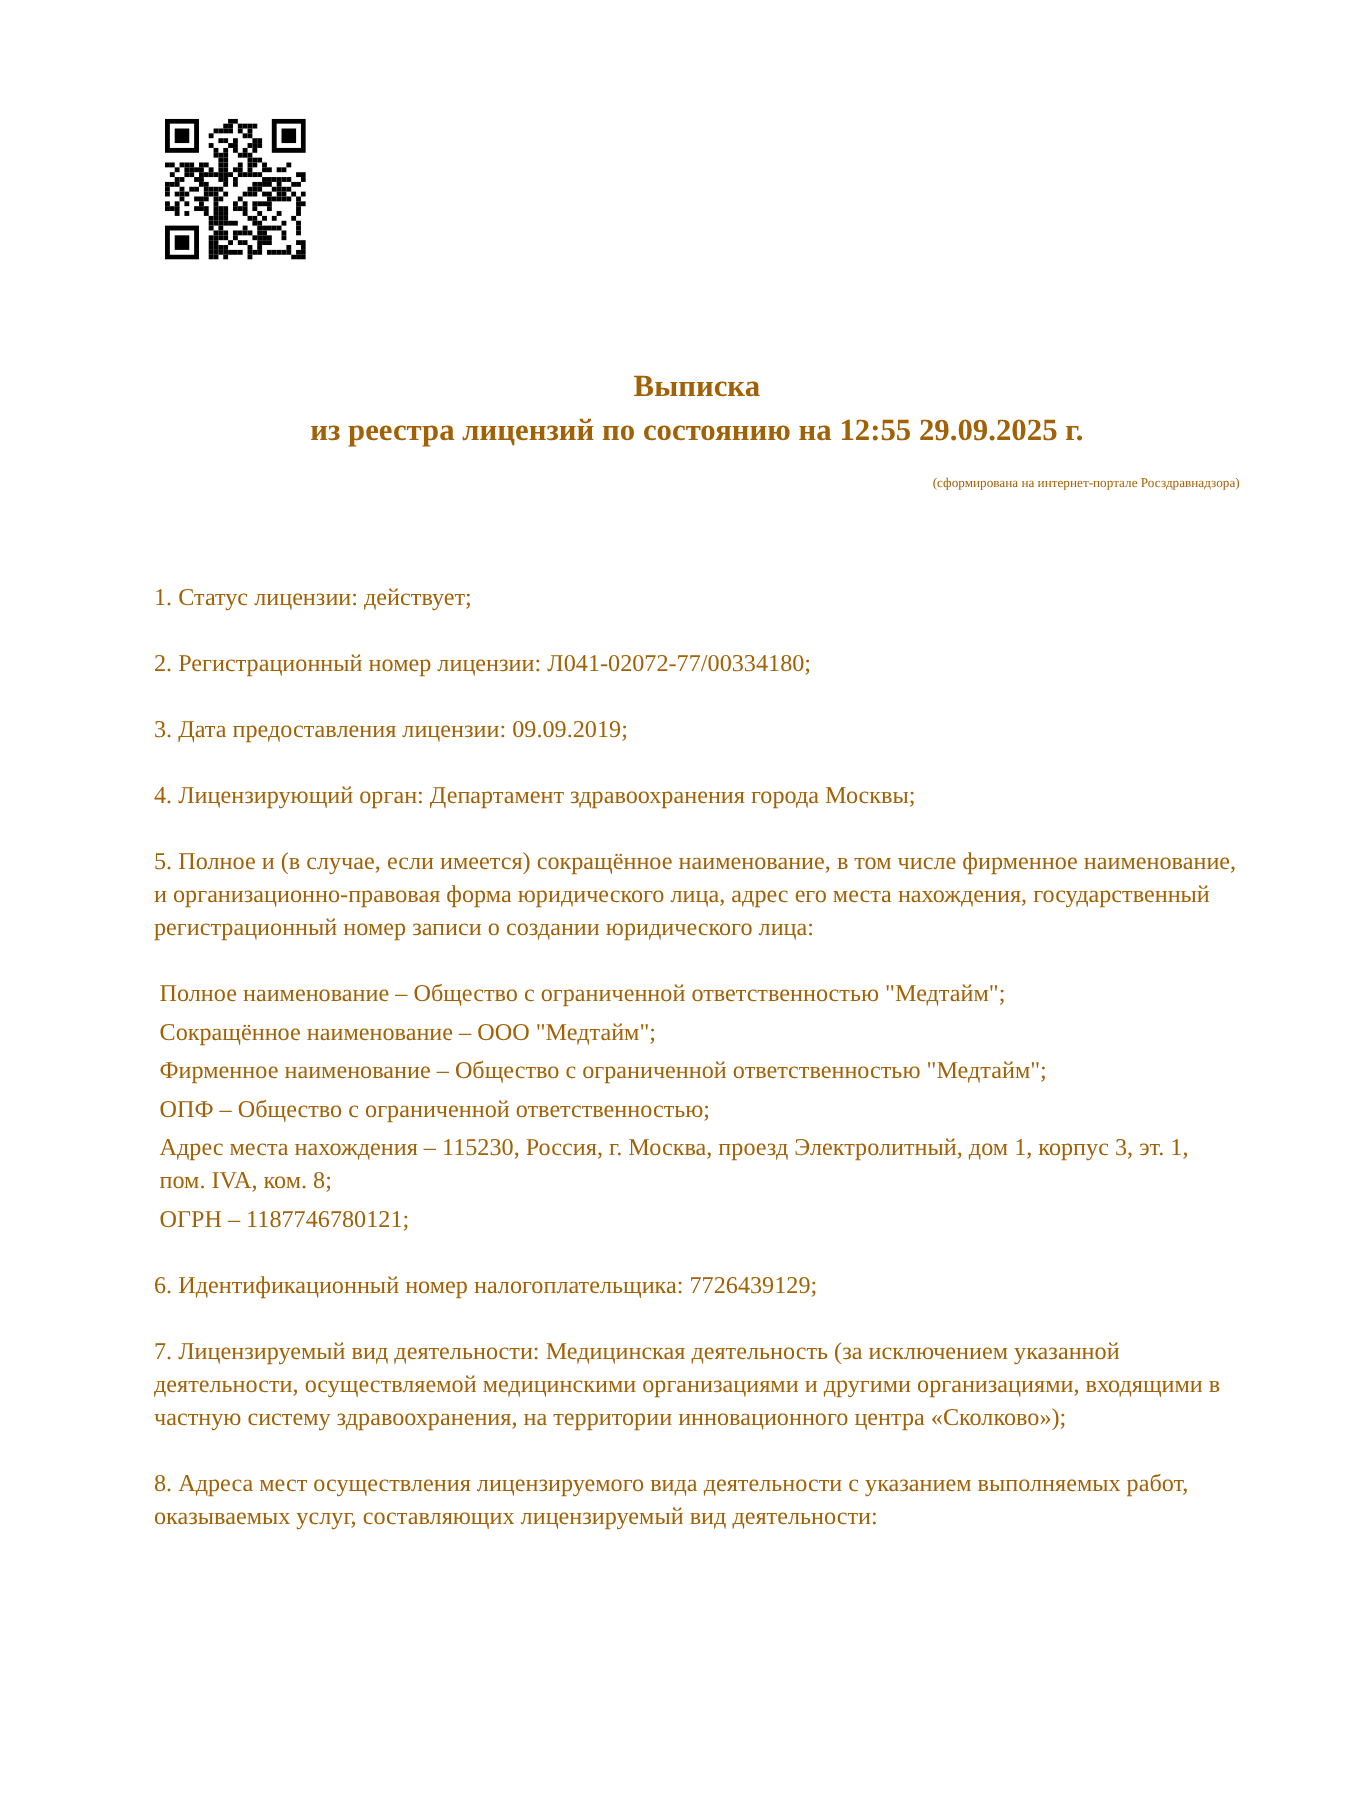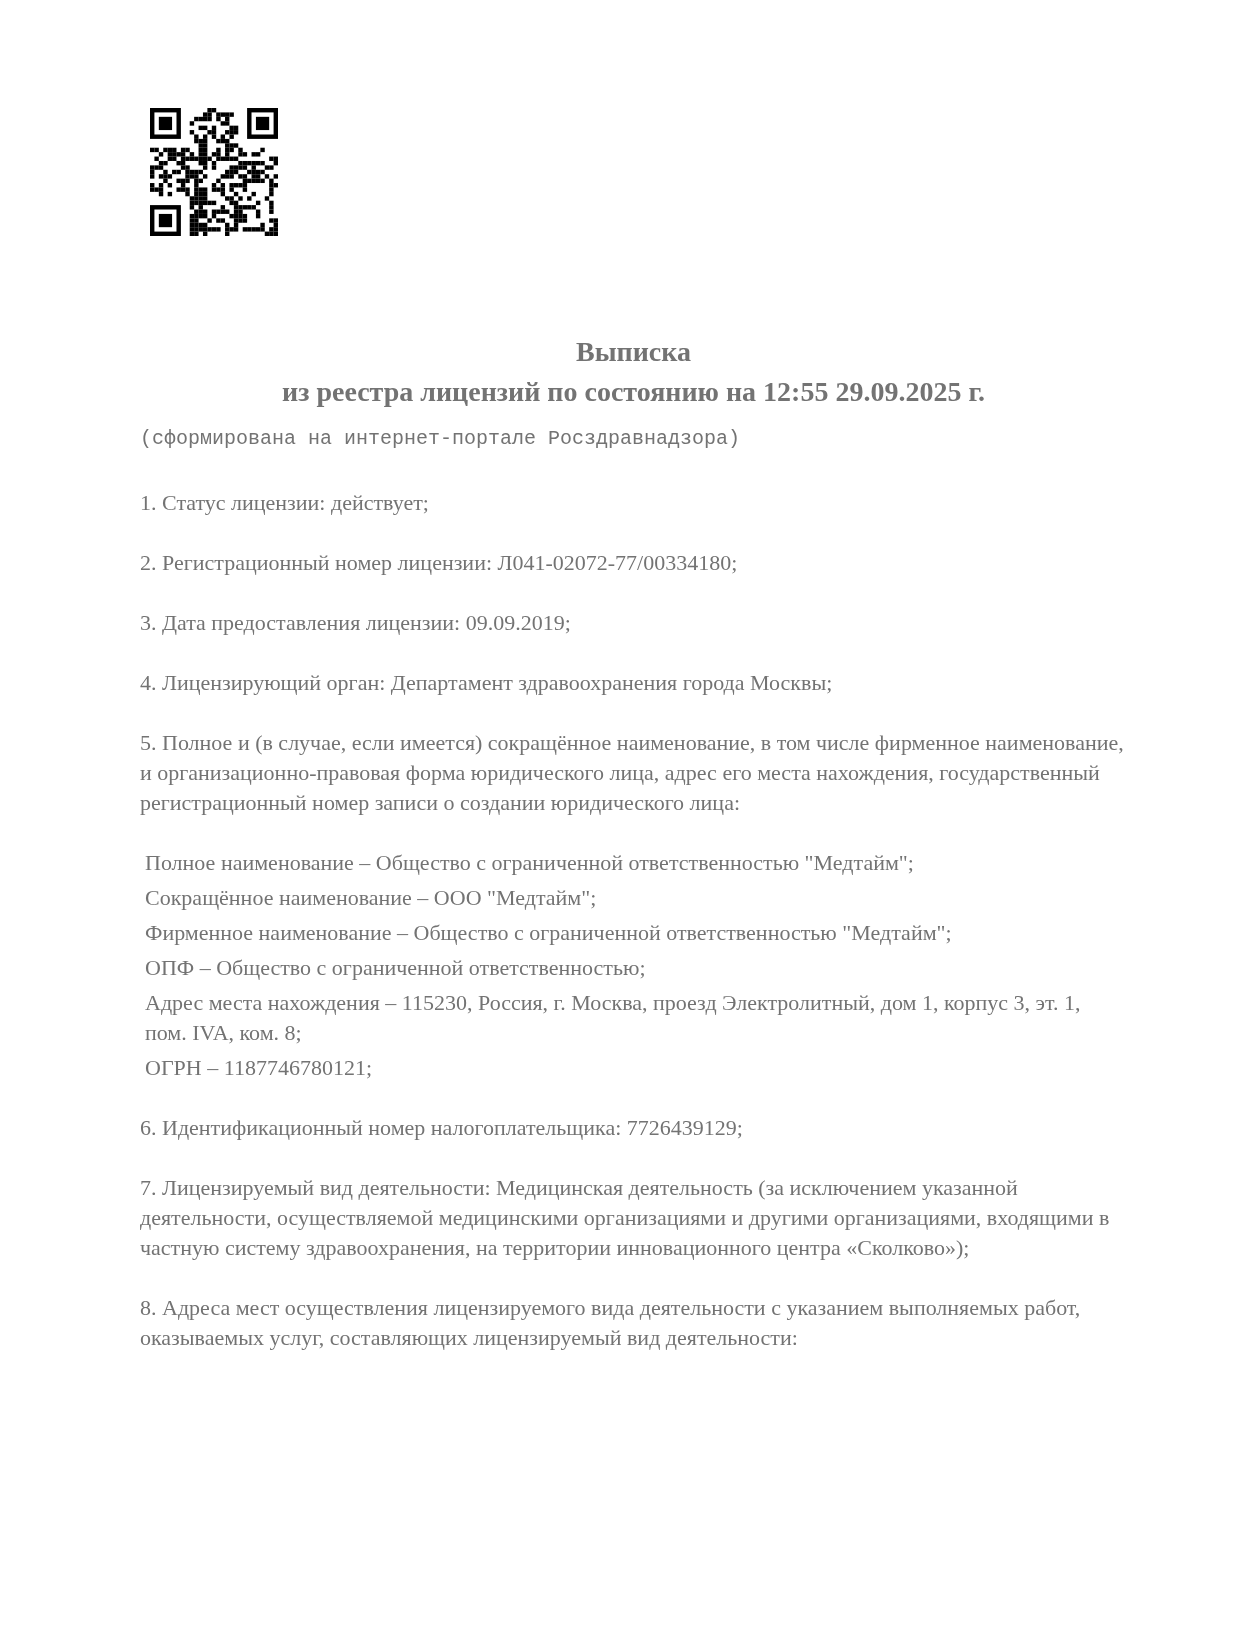--- a/index.html
+++ b/index.html
@@ -1,21 +1,21 @@
 <!DOCTYPE html>
 <html><head>
 <meta charset="utf-8">
 <style>
   html,body{margin:0;padding:0;background:#ffffff;}
   .page{
     position:relative;
     width:1240px;
     height:1650px;
     background:#ffffff;
-    color:#737373;
+    color:#a16207;
     font-family:"Liberation Serif", serif;
     overflow:hidden;
   }
   .qr{
     position:absolute;
     left:150px;
     top:108px;
     width:128px;
     height:128px;
   }
@@ -23,33 +23,33 @@
     padding:332px 113px 0 140px;
   }
   .title{
     text-align:center;
     font-weight:bold;
     font-size:28px;
     line-height:40px;
   }
   .subtitle{
     margin-top:14px;
-    font-size:20px;
+    text-align:right;
+    font-size:12px;
     line-height:26px;
-    font-family:Liberation Mono, monospace;
   }
   .body-text{
     font-size:22px;
     line-height:30px;
   }
   .para{
     margin:0 0 30px 0;
   }
   .para.first{
-    margin-top:36px;
+    margin-top:76px;
   }
   .company-block{
     margin:0 0 30px 0;
   }
   .company-line{
     margin:5px;
   }
 </style>
 </head>
 <body>

